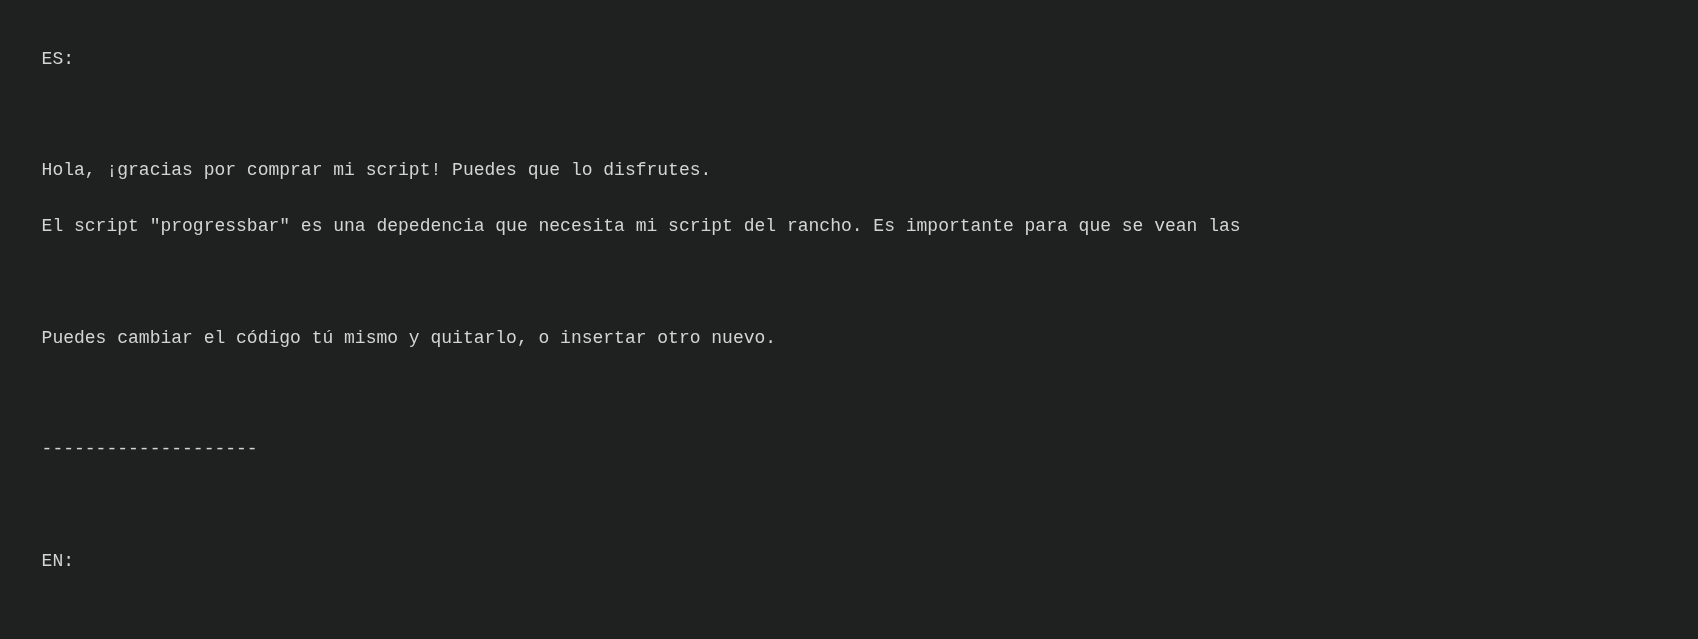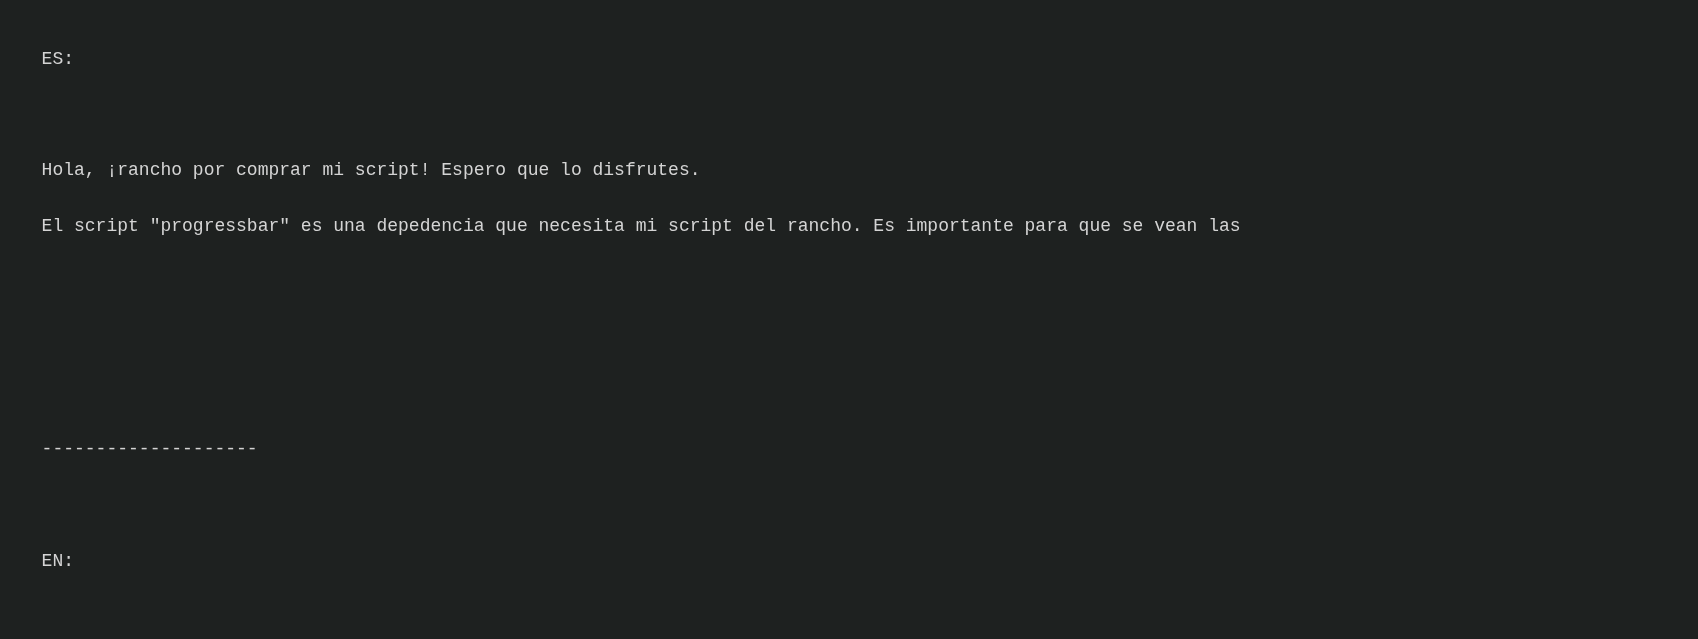--- a/index.html
+++ b/index.html
@@ -23,24 +23,24 @@
       white-space: pre-wrap;
       word-break: break-word;
     }
   </style>
 </head>
 <body>
 
 <div class="content-block">
   <span>ES:</span><br>
   <br>
-  <span>Hola, ¡rancho por comprar mi script! Espero que lo disfrutes.</span><br>
+  <span>Hola, ¡gracias por comprar mi script! Puedes que lo disfrutes.</span><br>
   <span>El script "progressbar" es una depedencia que necesita mi script del rancho. Es importante para que se vean las</span><br>
   <br>
-  <br>
+  <span>Puedes cambiar el código tú mismo y quitarlo, o insertar otro nuevo.</span><br>
   <br>
   <span>--------------------</span><br>
   <br>
   <span>EN:</span><br>
   <br>
   <br>
   <br>
   <br>
   <br>
   <br>

